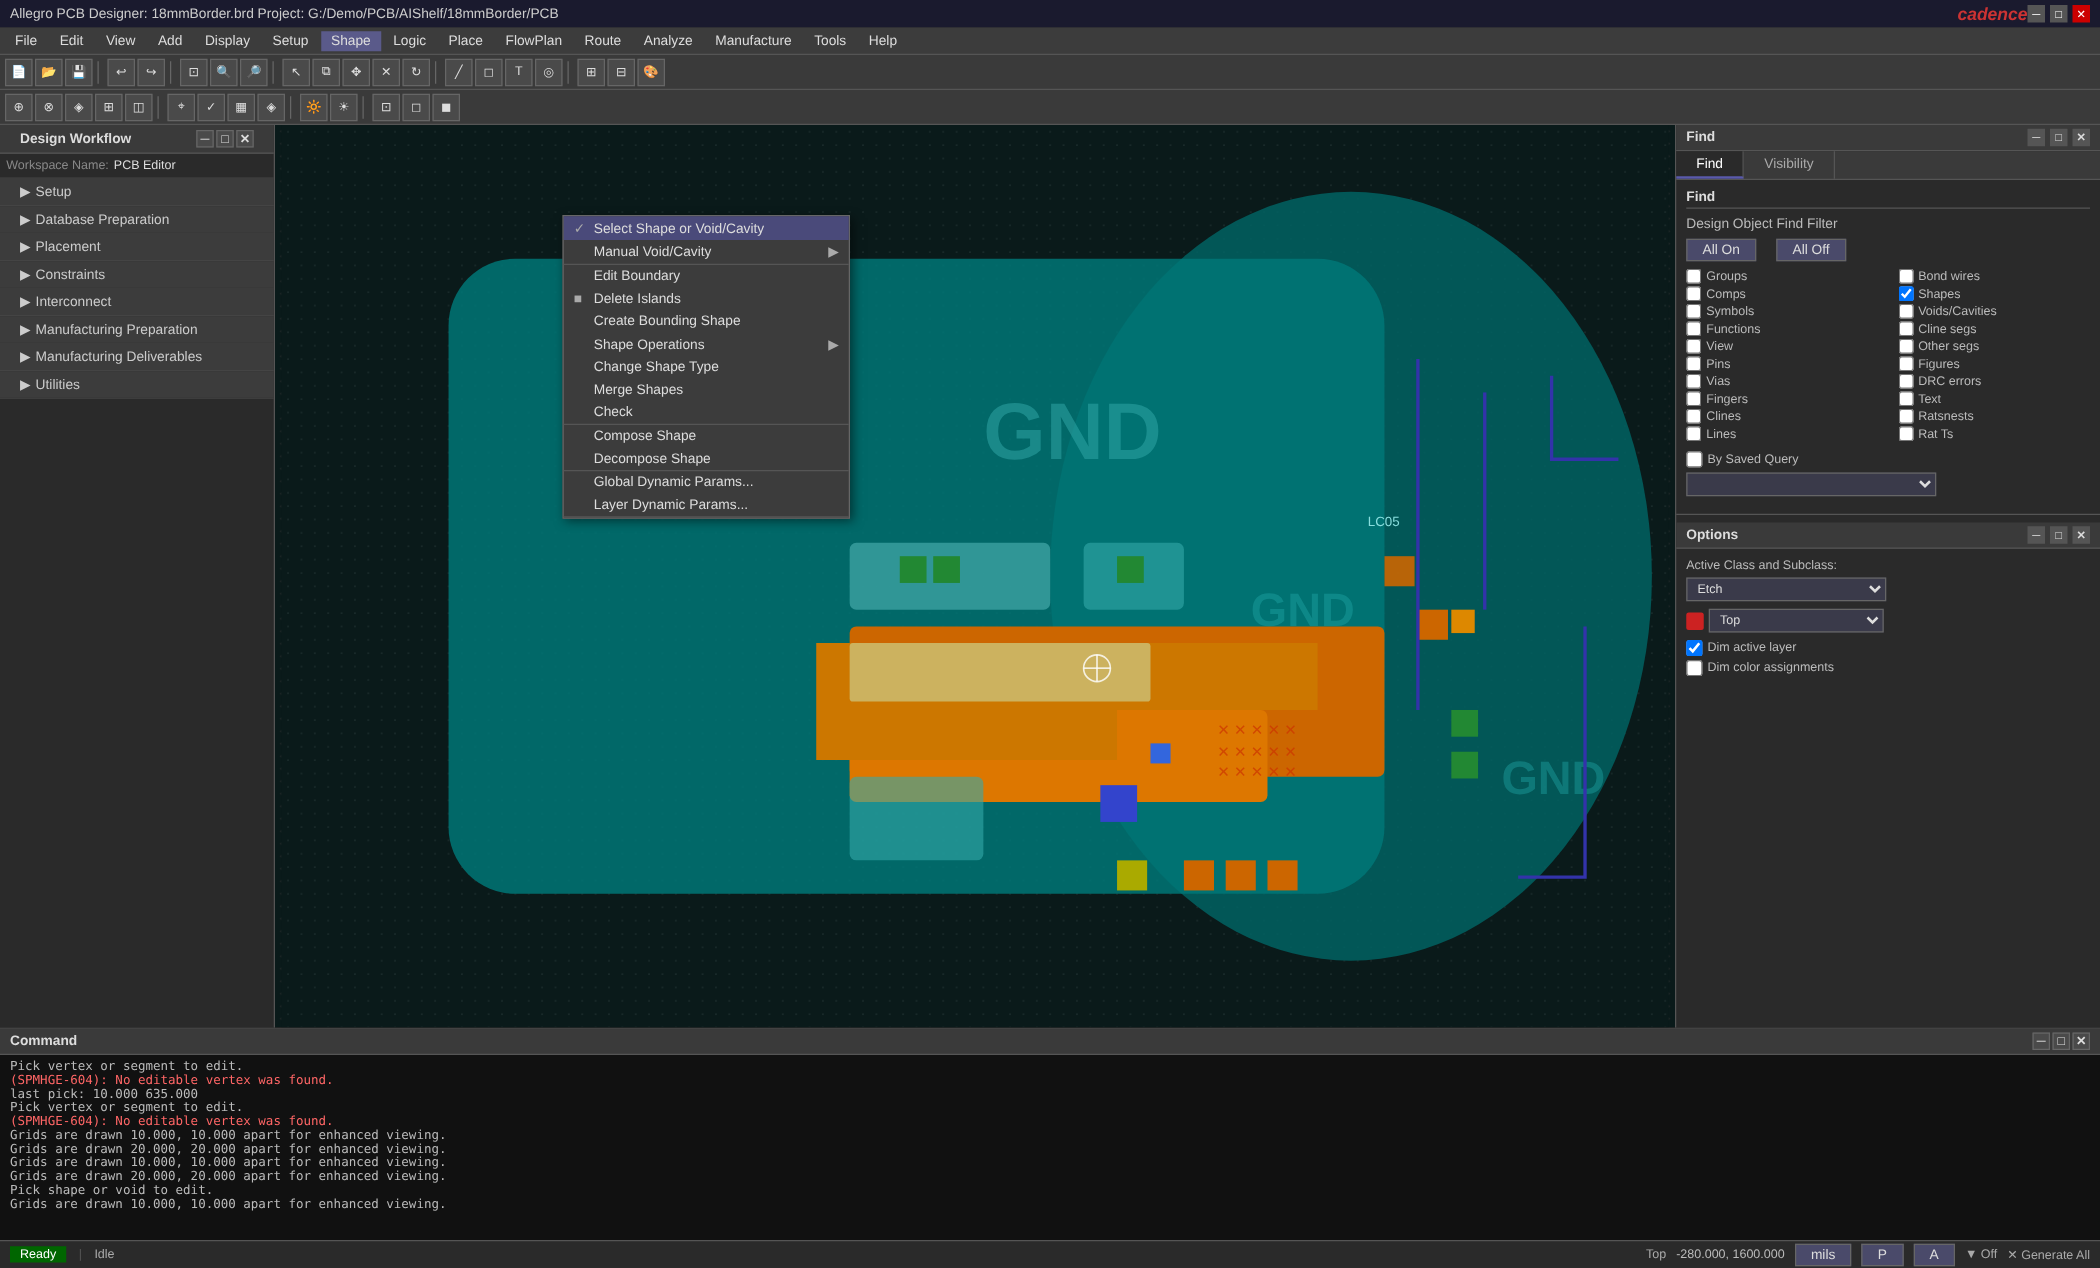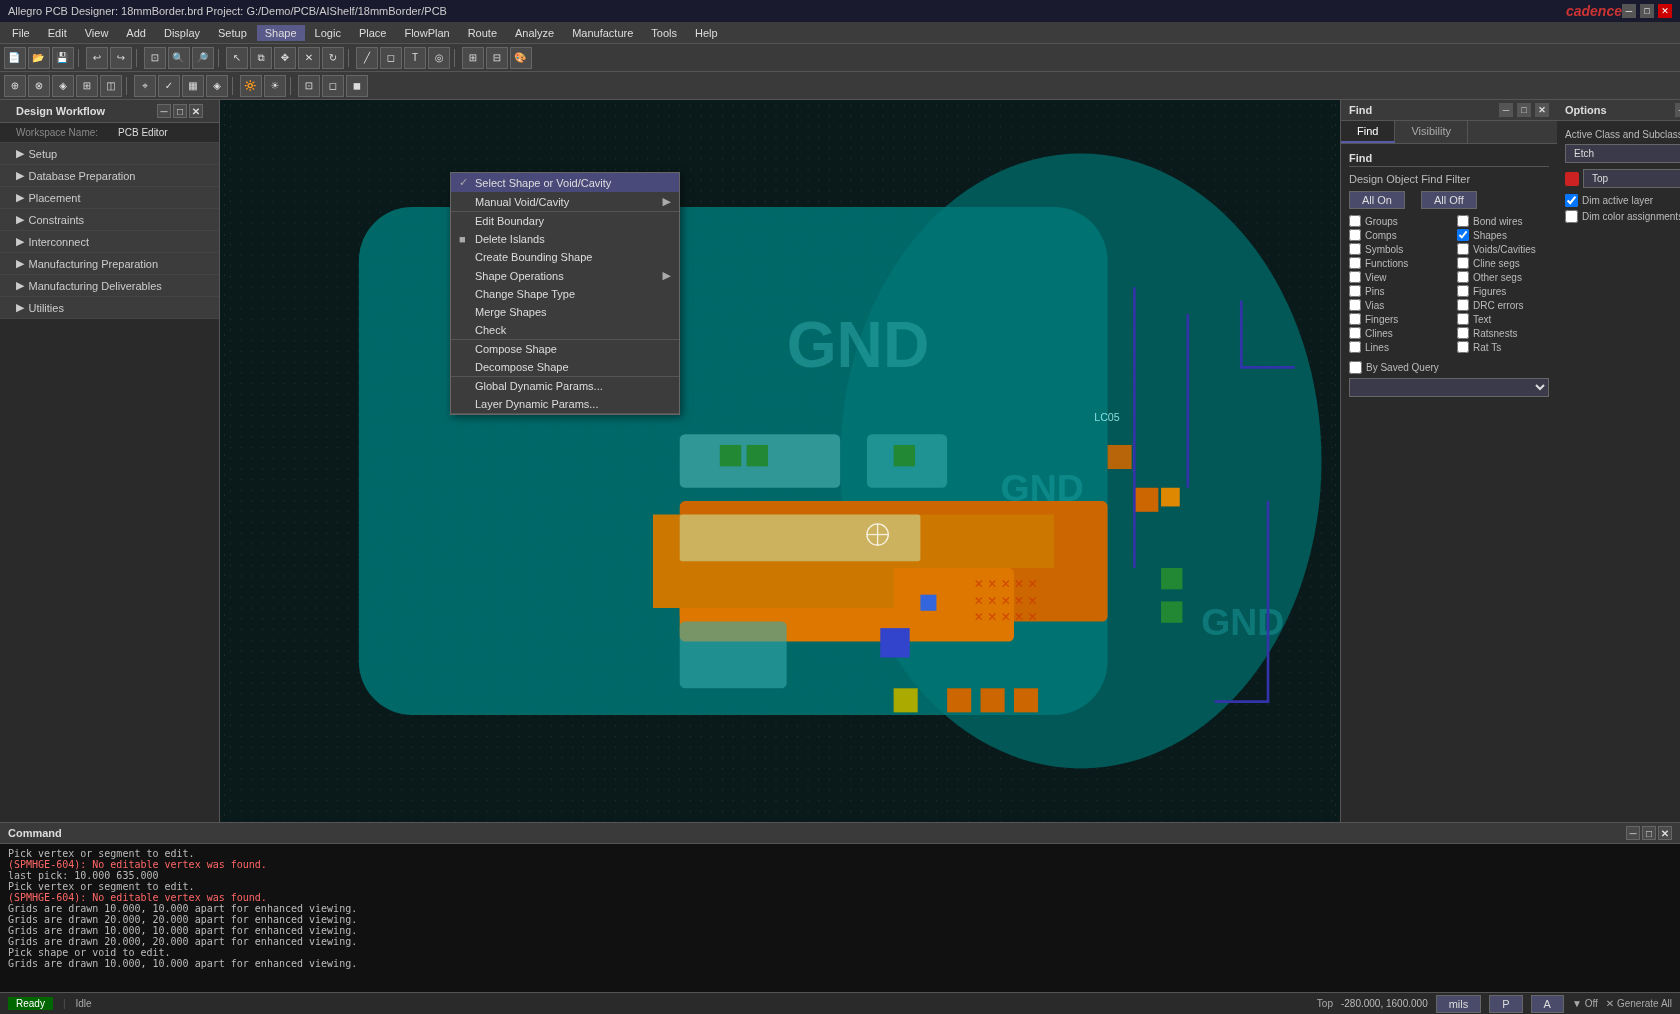--- a/index.html
+++ b/index.html
@@ -32,21 +32,21 @@
     .sidebar-section-header { background: #3c3c3c; padding: 4px 8px 4px 16px; cursor: pointer; display: flex; align-items: center; gap: 4px; color: #ccc; font-size: 11px; }
 
     
     #canvas-area { flex: 1; background: #1a1a1a; position: relative; overflow: hidden; }
     #pcb-canvas { width: 100%; height: 100%; background: #0a1a1a; position: relative; }
 
     
     #pcb-canvas::before { content: ''; position: absolute; top: 0; left: 0; right: 0; bottom: 0; background-image: radial-gradient(circle, #333 1px, transparent 1px); background-size: 10px 10px; opacity: 0.5; }
 
     
-    #right-panel { width: 340px; background: #2a2a2a; border-left: 1px solid #555; display: flex; flex-direction: row; }
+    #right-panel { width: 340px; background: #2a2a2a; border-left: 1px solid #555; display: flex; flex-direction: column; }
     .panel-tabs { display: flex; background: #3a3a3a; border-bottom: 1px solid #555; }
     .panel-tab { padding: 4px 16px; cursor: pointer; font-size: 11px; color: #aaa; border-right: 1px solid #555; }
     .panel-tab.active { background: #2a2a2a; color: #fff; border-bottom: 2px solid #5a5aaa; }
     .panel-content { padding: 8px; flex: 1; overflow-y: auto; }
     .panel-section-title { font-size: 11px; font-weight: bold; color: #ddd; margin-bottom: 6px; padding-bottom: 2px; border-bottom: 1px solid #555; }
     .find-filter-title { font-size: 11px; color: #bbb; margin-bottom: 6px; }
 
     .btn-row { display: flex; gap: 16px; margin-bottom: 6px; }
     .btn-sm { padding: 2px 12px; background: #4a4a6a; border: 1px solid #666; color: #ddd; cursor: pointer; font-size: 11px; }
 
@@ -84,21 +84,21 @@
     .menu-group { border-bottom: 1px solid #555; }
     .menu-entry { display: flex; align-items: center; padding: 3px 8px; cursor: pointer; font-size: 11px; color: #ddd; position: relative; }
     .menu-entry.highlighted { background: #4a4a7a; }
     .menu-entry .icon-check { width: 16px; color: #aaa; font-size: 11px; }
     .menu-entry .arrow { margin-left: auto; color: #aaa; }
 
     
     .pcb-svg { position: absolute; top: 0; left: 0; width: 100%; height: 100%; }
 
     
-    .ws-row { display: flex; align-items: center; padding: 4px 16px; gap: 20px; font-size: 10px; color: #aaa; border-bottom: 1px solid #444; }
+    .ws-row { display: flex; align-items: center; padding: 4px 5px; gap: 4px; font-size: 10px; color: #aaa; border-bottom: 1px solid #444; }
     .ws-label { color: #888; }
     .ws-value { color: #ddd; }
 
     .panel-divider { height: 1px; background: #555; margin: 6px 0; }
     .panel-title-bar { background: #3a3a3a; padding: 3px 8px; font-size: 11px; font-weight: bold; color: #ddd; border-bottom: 1px solid #555; display: flex; justify-content: space-between; align-items: center; }
     .panel-title-btns { display: flex; gap: 4px; }
     .panel-title-btn { width: 14px; height: 14px; background: #555; border: none; color: #ddd; cursor: pointer; font-size: 9px; display: flex; align-items: center; justify-content: center; }
 
     
     .cadence-logo { color: #cc3333; font-size: 14px; font-weight: bold; font-style: italic; margin-left: 8px; }

